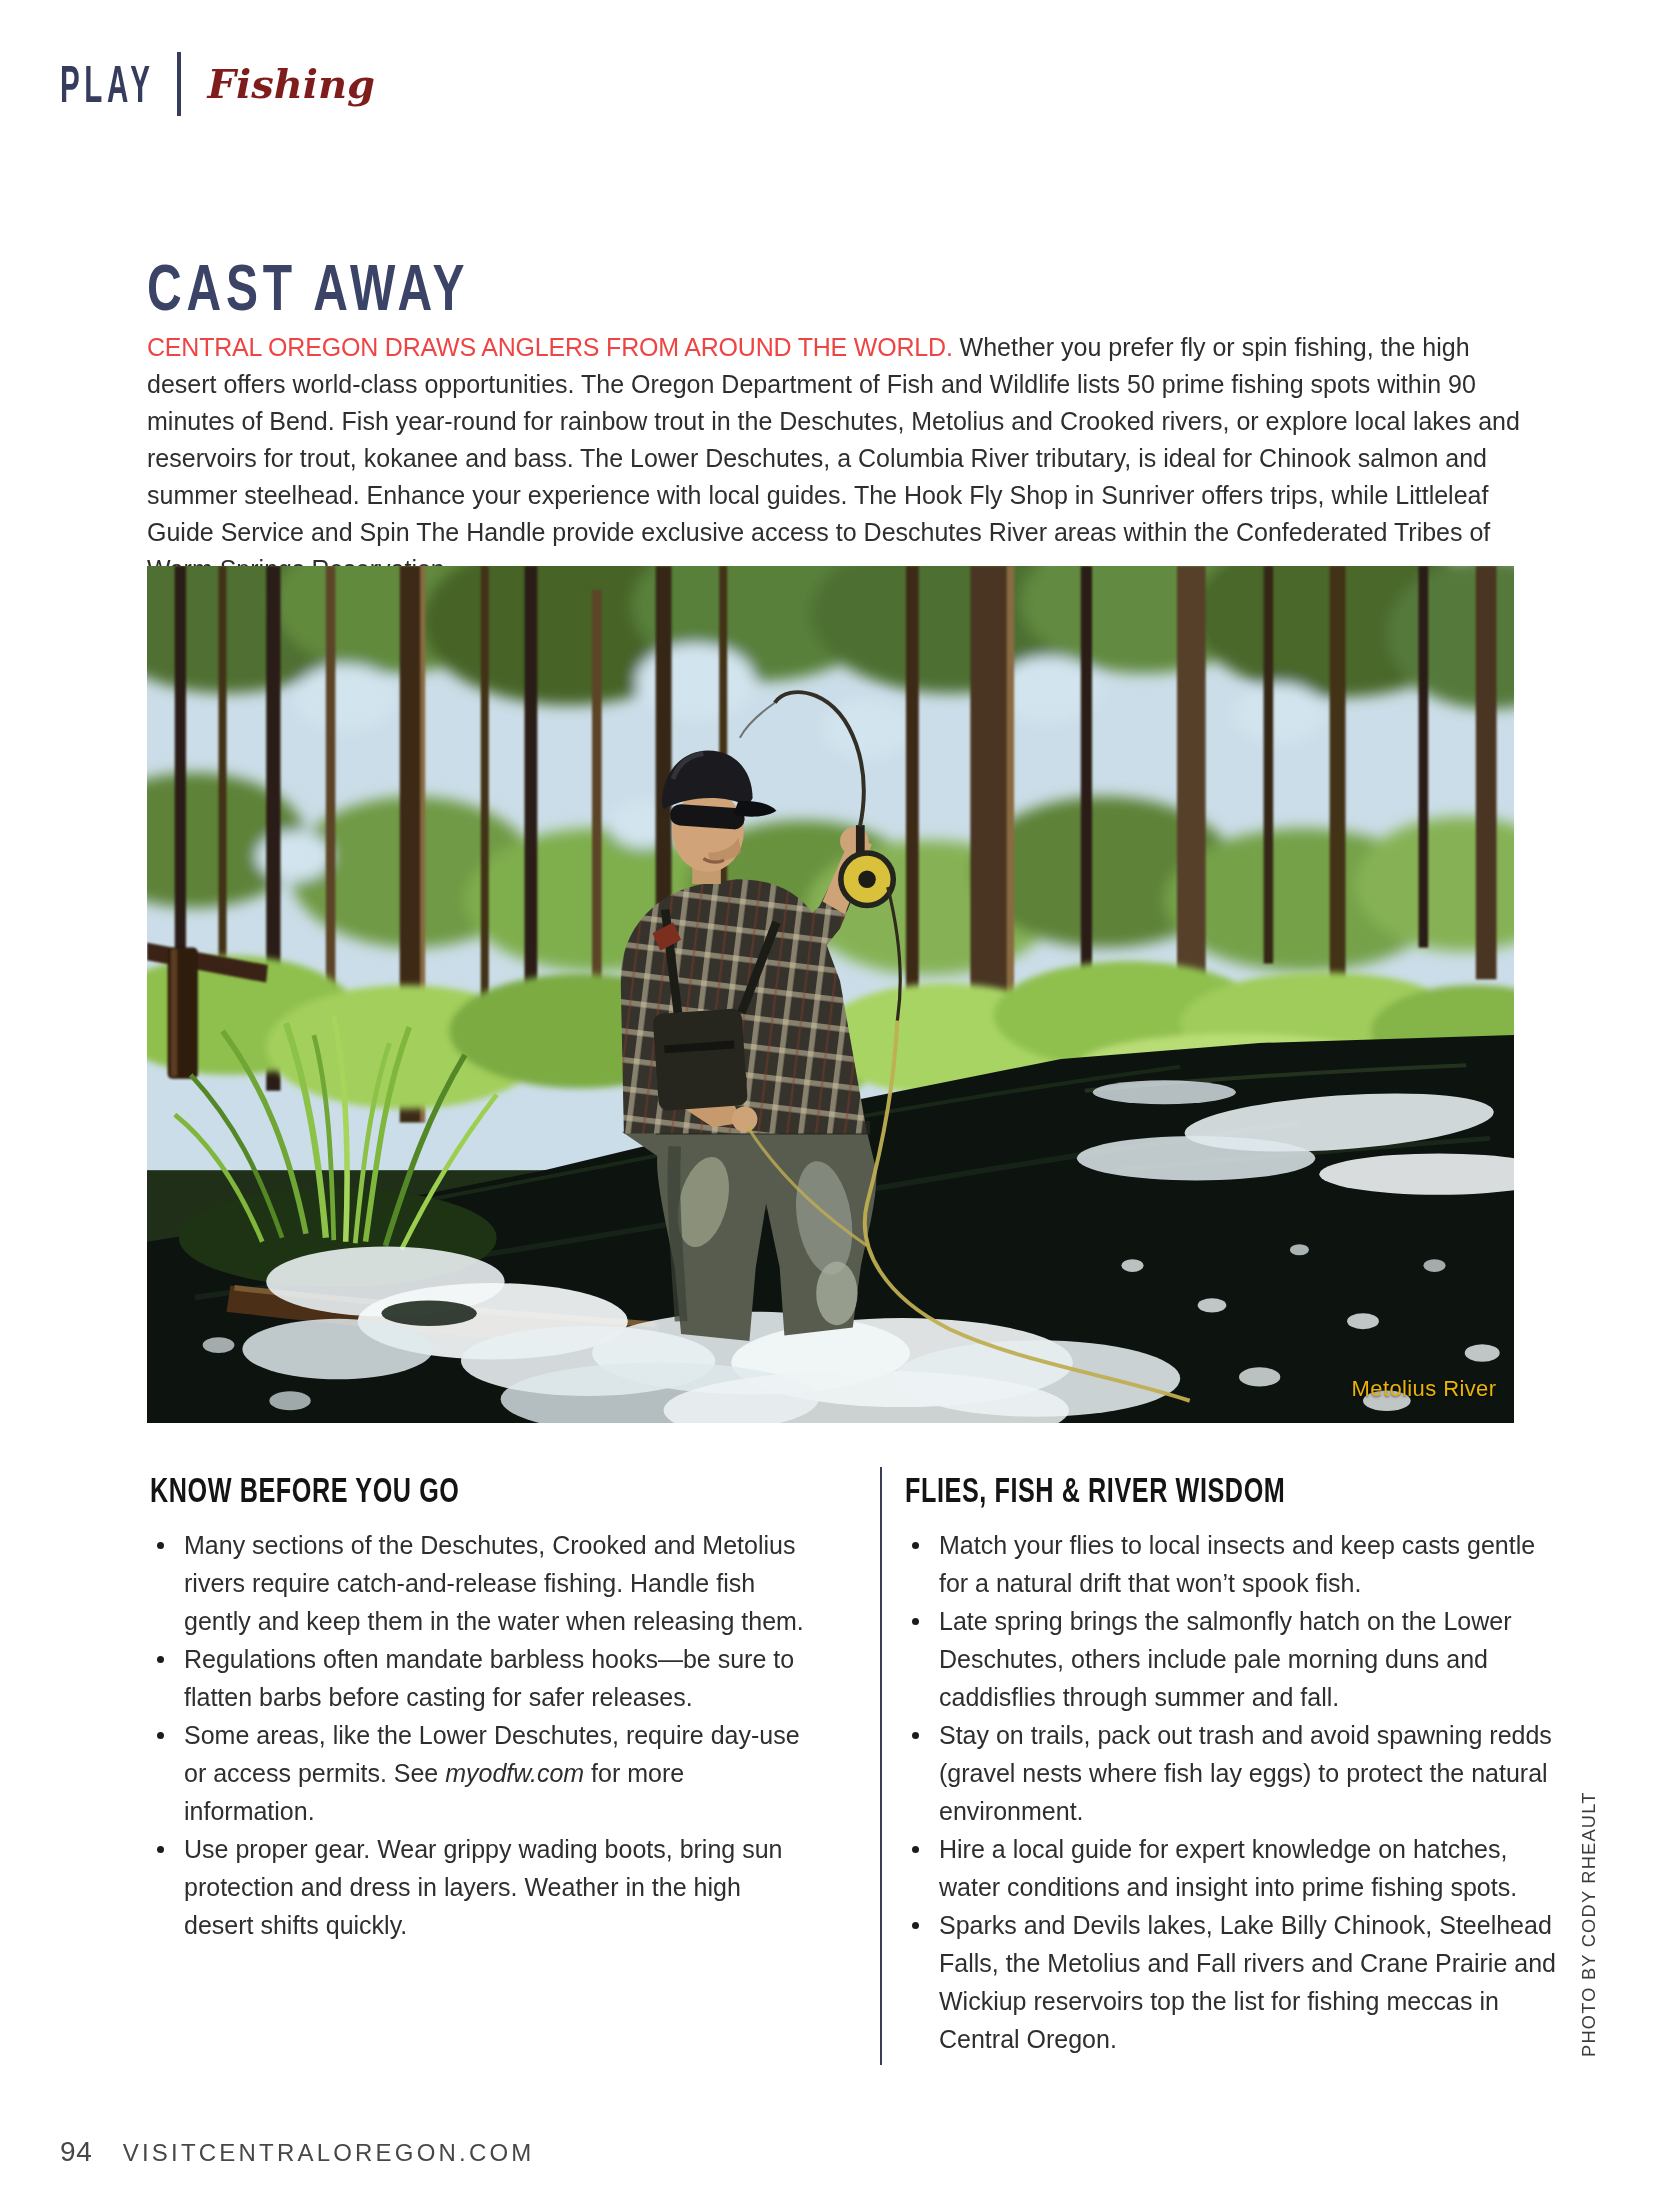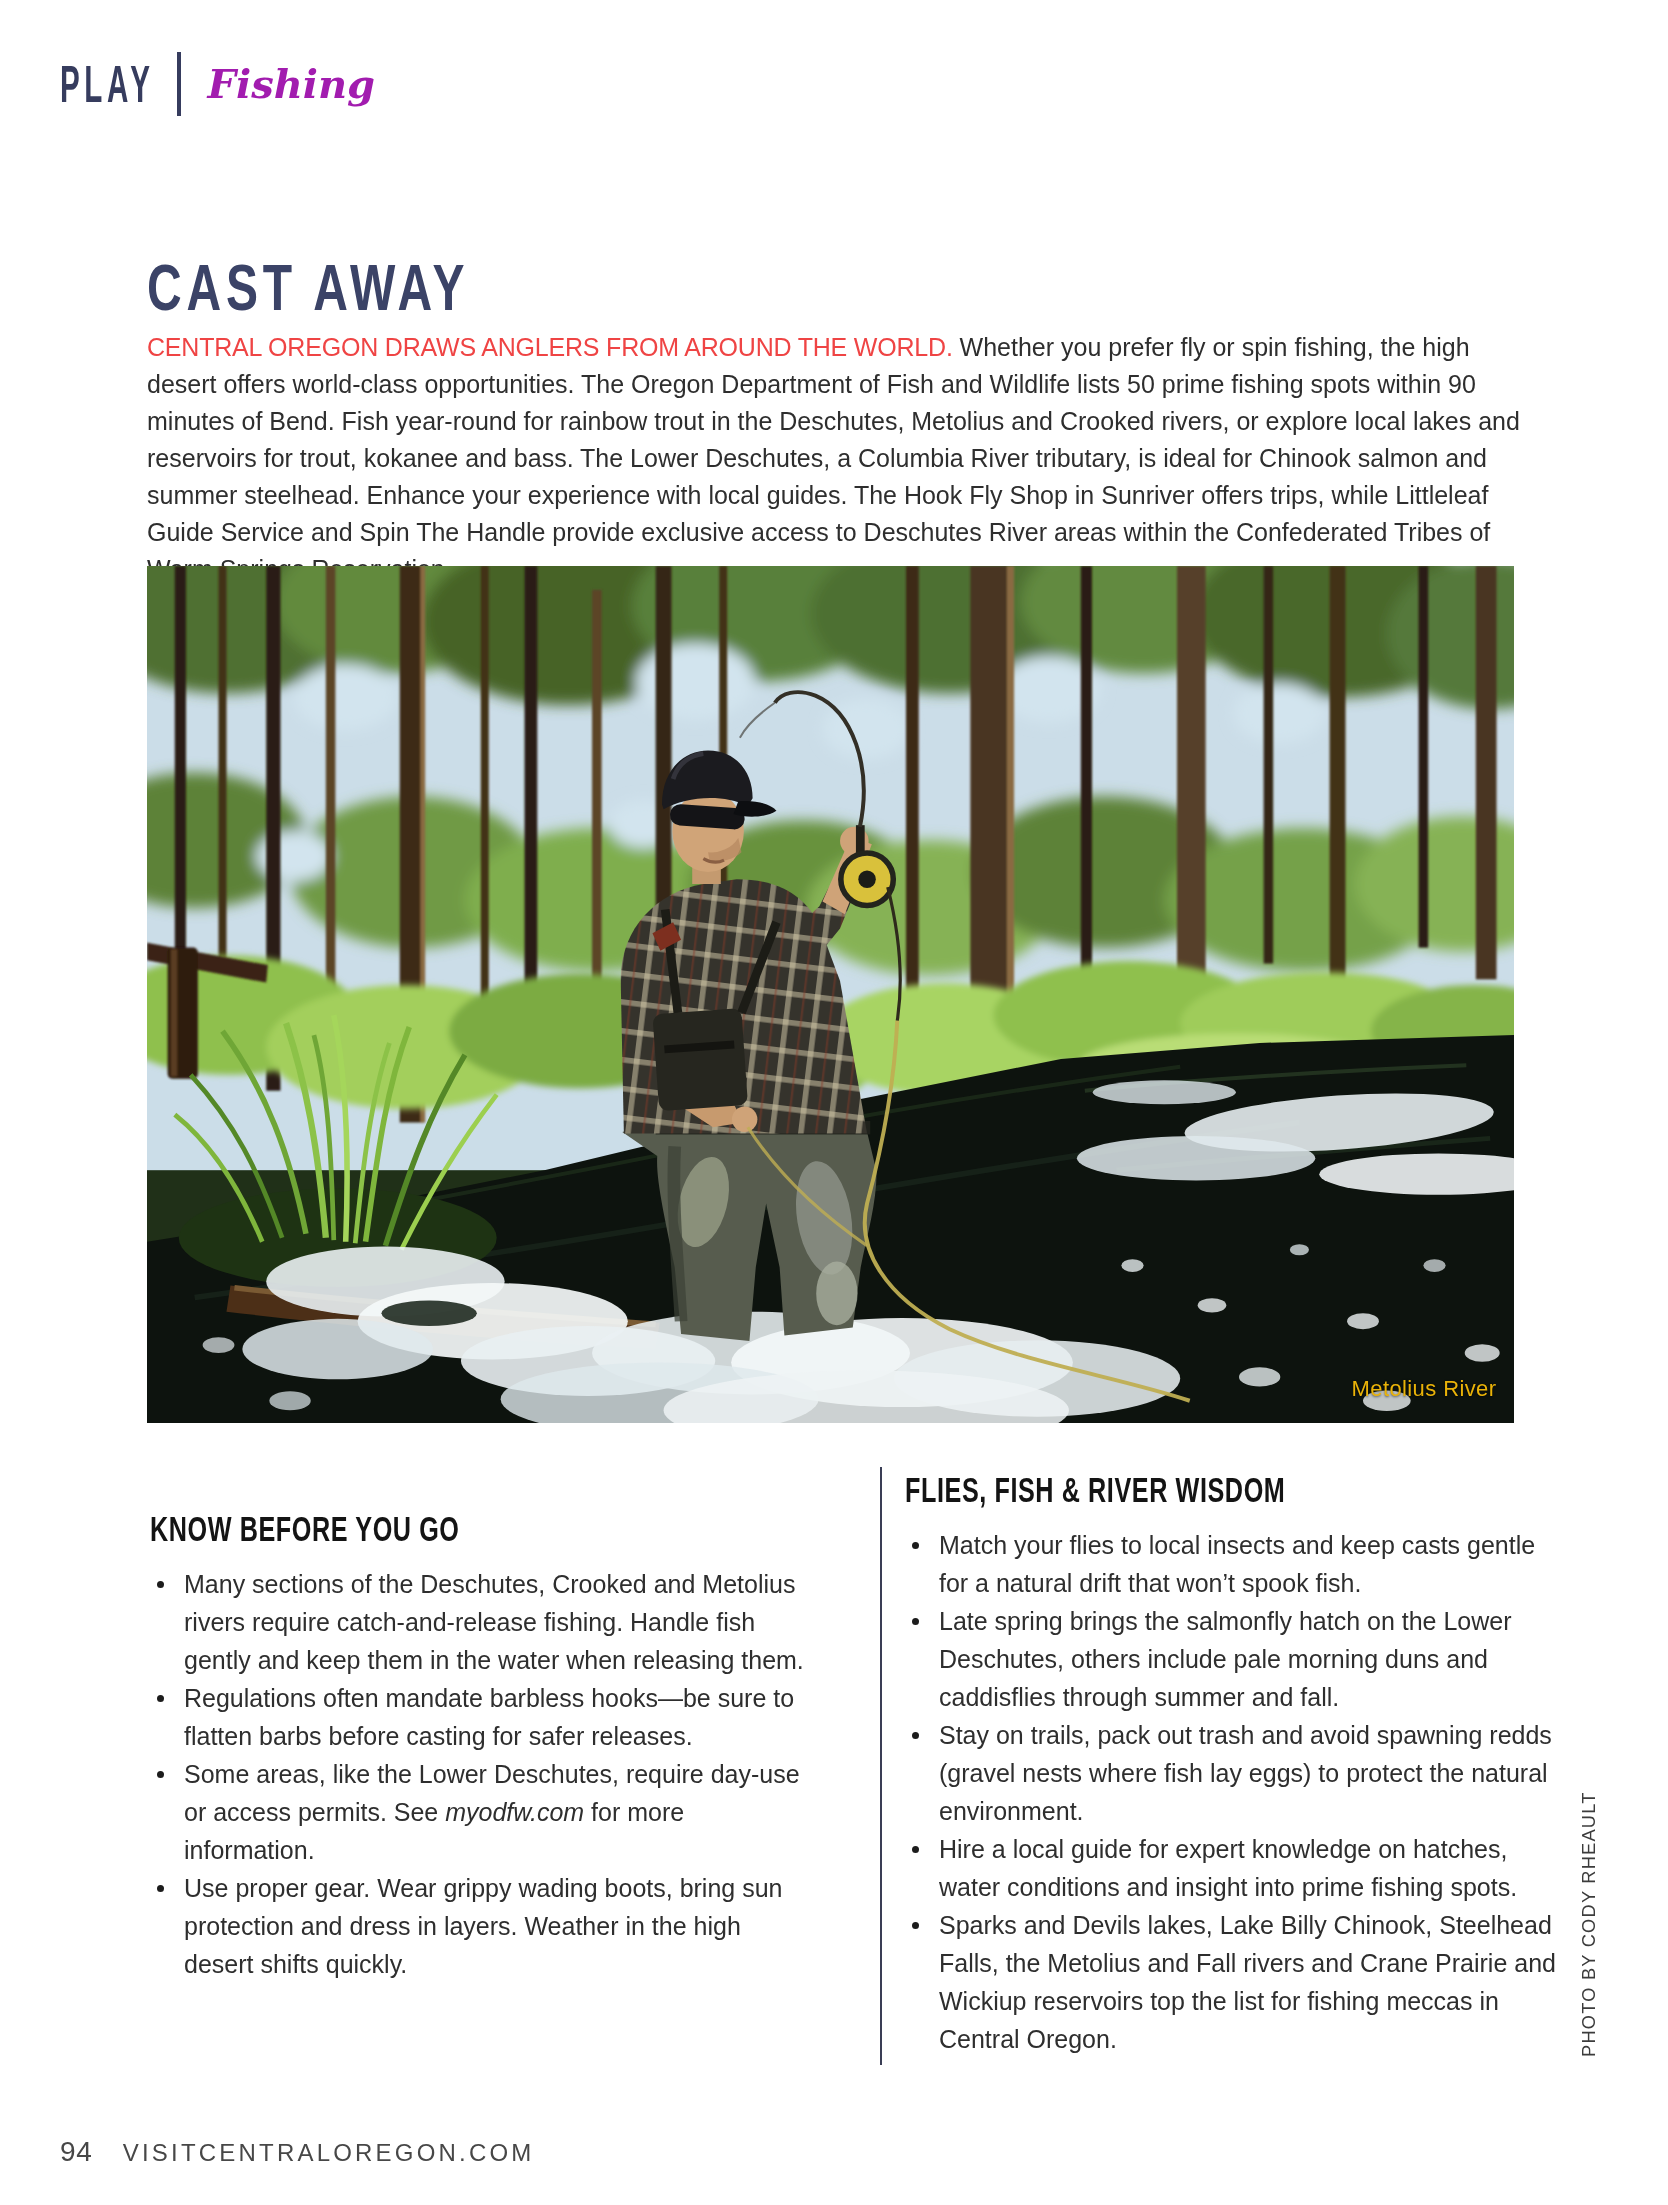--- a/index.html
+++ b/index.html
@@ -9,21 +9,21 @@
   }
   
   .kicker{position:absolute;left:60px;top:52px;display:flex;align-items:center;}
   .kicker-section{
     font-size:51px;font-weight:bold;letter-spacing:8px;color:#363c5e;
     transform:scaleX(0.58);transform-origin:left center;white-space:nowrap;line-height:1;
   }
   .kicker-bar{width:3.2px;height:64px;background:#363c5e;margin-left:-46px;margin-right:27px;}
   .kicker-topic{
     font-family:"DejaVu Serif",serif;font-style:italic;font-weight:bold;
-    font-size:40px;color:#a21caf;line-height:1;
+    font-size:40px;color:#7f1d1d;line-height:1;
   }
   
   .article-title{
     position:absolute;left:147px;top:213px;font-size:64px;font-weight:bold;
     letter-spacing:6.4px;color:#3b4367;transform:scaleX(0.75);transform-origin:left top;
     white-space:nowrap;line-height:1;
   }
   .intro{
     position:absolute;left:147px;top:304px;width:1383px;
     font-size:25px;line-height:37px;color:#2e2e2e;text-align:left;
@@ -35,21 +35,21 @@
     overflow:hidden;background:#203018;
   }
   .photo svg{display:block;width:100%;height:100%;}
   .photo-caption{
     position:absolute;right:17.5px;bottom:20.7px;color:#eab308;font-size:22px;
     letter-spacing:0.4px;text-shadow:0 0.8px 2.4px rgba(0,0,0,.6);
   }
   
   .cols{position:absolute;left:147px;top:1472px;width:1454px;}
   .col{position:absolute;top:0;}
-  .col-left{left:0;width:683px;margin-top:39px;}
+  .col-left{left:0;width:683px;}
   .col-right{left:755px;width:707px;}
   .col-divider{position:absolute;left:733px;top:-4.8px;width:2.4px;height:598px;background:#3a3e55;}
   .col-heading{
     font-size:35px;font-weight:bold;color:#141414;letter-spacing:0.8px;
     transform:scaleX(0.72);transform-origin:left top;white-space:nowrap;
     line-height:1;margin:0 0 19px 3.2px;
   }
   .bullets{width:100%;}
   .bullet-row{position:relative;padding-left:37px;width:628px;}
   .bullet-dot{

